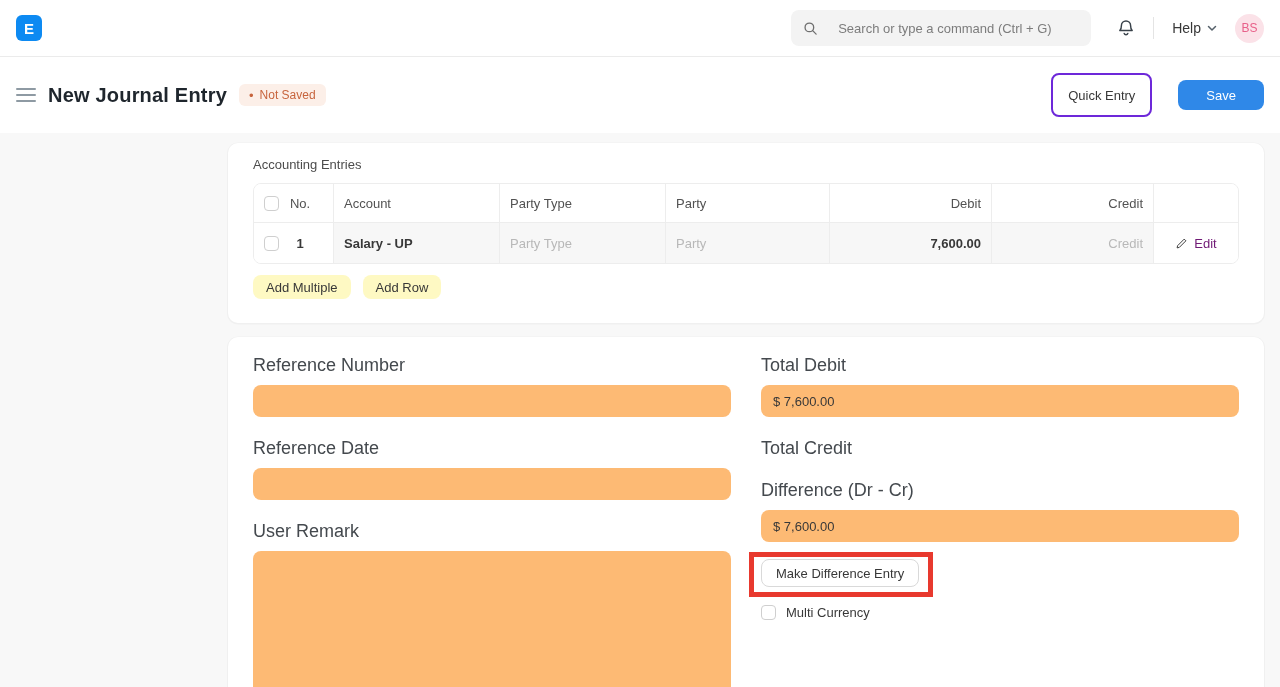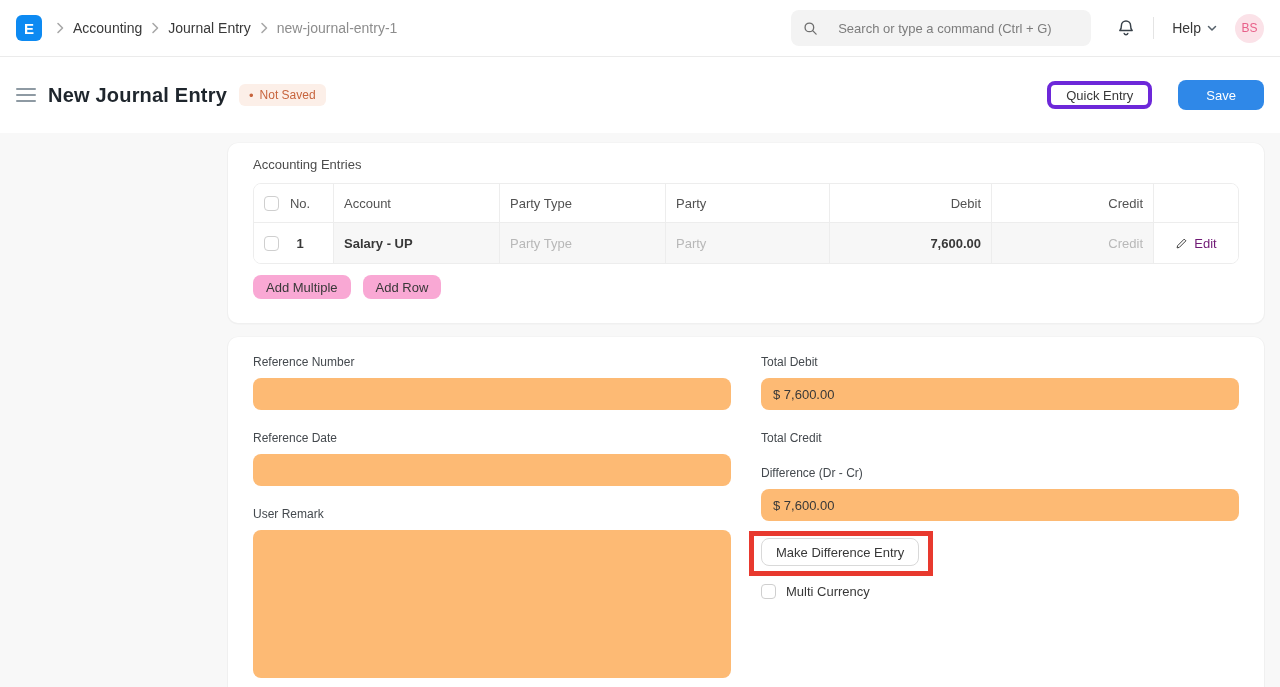--- a/index.html
+++ b/index.html
@@ -58,22 +58,22 @@
   .hamburger span { height: 2px; border-radius: 2px; background: #8e9aa3; }
   .page-title { margin-left: 12px; font-size: 20px; font-weight: 700; color: #1f262d; letter-spacing: .2px; }
   .status-badge {
     margin-left: 12px; background: var(--status_bg); color: var(--status_orange);
     font-size: 12px; padding: 4px 10px; border-radius: 6px; display: flex; align-items: center; gap: 6px;
   }
   .status-badge .dot { font-size: 13px; line-height: 1; }
   .head-actions { margin-left: auto; display: flex; align-items: center; gap: 26px; }
   .btn { font-family: inherit; font-size: 13px; cursor: pointer; border-radius: 8px; }
   .btn-default {
-    background: #fff; border: 4px solid #6d28d9; color: #383838;
-    height: 28px; padding: 0 15px; font-weight: 500;
+    background: #fff; border: 2px solid #6d28d9; color: #383838;
+    height: 44px; padding: 0 15px; font-weight: 500;
   }
   .btn-primary {
     background: var(--accent_blue); border: none; color: #fff;
     height: 30px; padding: 0 28px; font-weight: 500;
   }
 
   
   .content { padding: 10px 16px 0 228px; }
   .card {
     background: #fff; border-radius: 10px;
@@ -105,28 +105,28 @@
     background: #fff; cursor: pointer; flex: 0 0 auto;
   }
   .edit-btn {
     display: flex; align-items: center; gap: 6px; margin: 0 auto;
     background: none; border: none; font-family: inherit; font-size: 13px; color: #701a75;
     cursor: pointer; font-weight: 500;
   }
 
   .table-actions { margin-top: 11px; display: flex; gap: 12px; }
   .btn-muted {
-    background: #f9a8d4; border: none; color: #383838; height: 24px;
+    background: #fef9c3; border: none; color: #383838; height: 24px;
     padding: 0 13px; font-weight: 500; border-radius: 8px; font-size: 13px;
   }
 
   
   .card-form { margin-top: 14px; padding: 18px 25px 40px; display: grid; grid-template-columns: 1fr 1fr; column-gap: 30px; }
   .field { margin-bottom: 21px; }
-  .field label { display: block; font-size: 12px; color: #44494e; margin-bottom: 9px; }
+  .field label { display: block; font-size: 18px; color: #44494e; margin-bottom: 9px; }
   .control {
     width: 100%; height: 32px; background: #fdba74; border: none; border-radius: 8px;
     padding: 0 12px; font-family: inherit; font-size: 13px; color: #383838; outline: none;
   }
   textarea.control { height: 148px; resize: none; padding: 10px 12px; }
 
   .highlight-wrap {
     display: inline-block; border: 5px solid var(--highlight_red);
     padding: 2px 9px 5px 7px; margin-left: -12px; margin-top: 10px;
   }
@@ -137,40 +137,20 @@
   .check-row { display: flex; align-items: center; gap: 10px; margin-top: 8px; }
   .check-row .label { font-size: 13px; color: #383838; }
 </style>
 </head>
 <body>
 
 <header class="navbar">
   <div class="logo">
     <span>E</span>
   </div>
-  <nav class="breadcrumbs">
-    <span class="crumb-sep">
-      <svg width="8" height="12" viewBox="0 0 8 12">
-          <polyline points="2,1.5 6.5,6 2,10.5" fill="none" stroke="#a8a8a8" stroke-width="1.6" stroke-linecap="round" stroke-linejoin="round"></polyline>
-        </svg>
-    </span>
-    <span class="crumb">Accounting</span>
-    <span class="crumb-sep">
-      <svg width="8" height="12" viewBox="0 0 8 12">
-          <polyline points="2,1.5 6.5,6 2,10.5" fill="none" stroke="#a8a8a8" stroke-width="1.6" stroke-linecap="round" stroke-linejoin="round"></polyline>
-        </svg>
-    </span>
-    <span class="crumb">Journal Entry</span>
-    <span class="crumb-sep">
-      <svg width="8" height="12" viewBox="0 0 8 12">
-          <polyline points="2,1.5 6.5,6 2,10.5" fill="none" stroke="#a8a8a8" stroke-width="1.6" stroke-linecap="round" stroke-linejoin="round"></polyline>
-        </svg>
-    </span>
-    <span class="crumb current">new-journal-entry-1</span>
-  </nav>
 
   <div class="search-box">
     <svg width="15" height="15" viewBox="0 0 16 16">
       <circle cx="6.8" cy="6.8" r="4.6" fill="none" stroke="#6e6e6e" stroke-width="1.4"></circle>
       <line x1="10.3" y1="10.3" x2="14" y2="14" stroke="#6e6e6e" stroke-width="1.4" stroke-linecap="round"></line>
     </svg>
     <input class="search-input" type="text" placeholder="Search or type a command (Ctrl + G)" style="">
   </div>
 
   <div class="nav-right">

